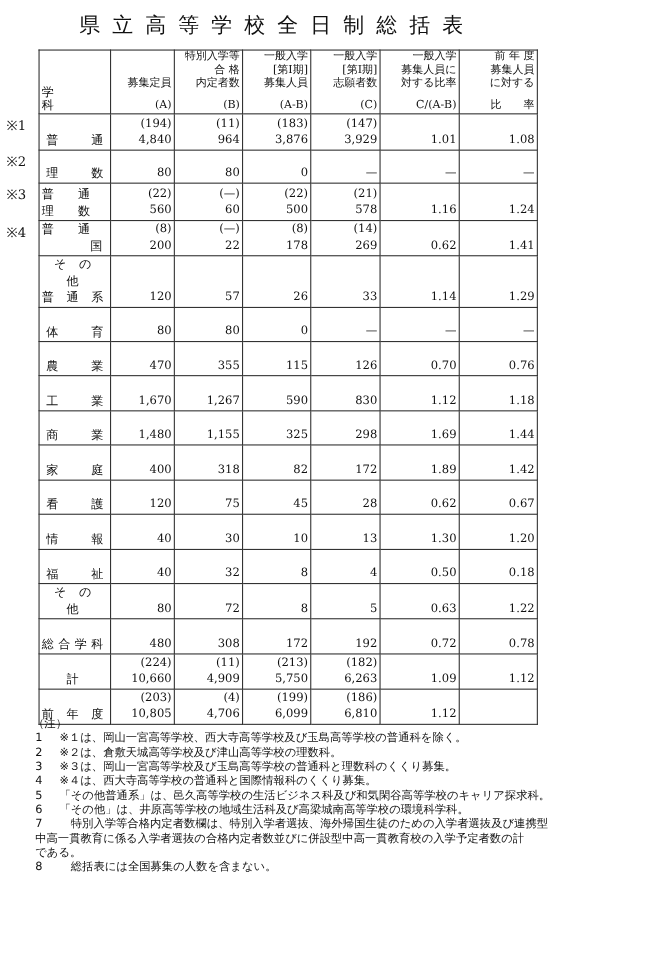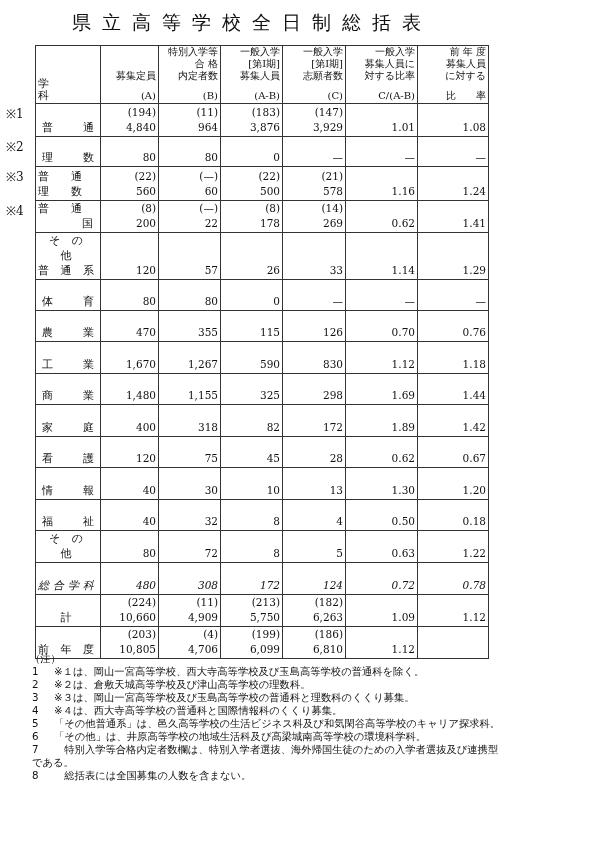--- a/index.html
+++ b/index.html
@@ -281,28 +281,28 @@
         <td class="subj">
           <div class="subj-center">そ の 他</div>
         </td>
         <td class="num"><span>80</span></td>
         <td class="num"><span>72</span></td>
         <td class="num"><span>8</span></td>
         <td class="num"><span>5</span></td>
         <td class="num"><span>0.63</span></td>
         <td class="num"><span>1.22</span></td>
       </tr>
-      <tr style="height: 32px; font-style: italic;">
+      <tr style="height: 32px;">
         <td class="subj">
           <div class="subj-center">総合学科</div>
         </td>
         <td class="num"><span>480</span></td>
         <td class="num"><span>308</span></td>
         <td class="num"><span>172</span></td>
-        <td class="num"><span>124</span></td>
+        <td class="num"><span>192</span></td>
         <td class="num"><span>0.72</span></td>
         <td class="num"><span>0.78</span></td>
       </tr>
       <tr style="height: 31px;">
         <td class="subj">
           <div class="subj-center">計</div>
         </td>
         <td class="num"><span class="paren">(224)</span><span>10,660</span></td>
         <td class="num"><span class="paren">(11)</span><span>4,909</span></td>
         <td class="num"><span class="paren">(213)</span><span>5,750</span></td>
@@ -348,20 +348,21 @@
         <span class="note-text">「その他普通系」は、邑久高等学校の生活ビジネス科及び和気閑谷高等学校のキャリア探求科。</span>
       </div>
       <div class="note-row">
         <span class="note-num">6</span>
         <span class="note-text">「その他」は、井原高等学校の地域生活科及び高梁城南高等学校の環境科学科。</span>
       </div>
       <div class="note-row">
         <span class="note-num">7</span>
         <span class="note-text">　特別入学等合格内定者数欄は、特別入学者選抜、海外帰国生徒のための入学者選抜及び連携型</span>
       </div>
+      <div class="note-cont">中高一貫教育に係る入学者選抜の合格内定者数並びに併設型中高一貫教育校の入学予定者数の計</div>
       <div class="note-cont">である。</div>
       <div class="note-row">
         <span class="note-num">8</span>
         <span class="note-text">　総括表には全国募集の人数を含まない。</span>
       </div>
     </div>
 </div>
 
 <div class="marks" style="top: 105px;">※1</div>
 <div class="marks" style="top: 138px;">※2</div>

